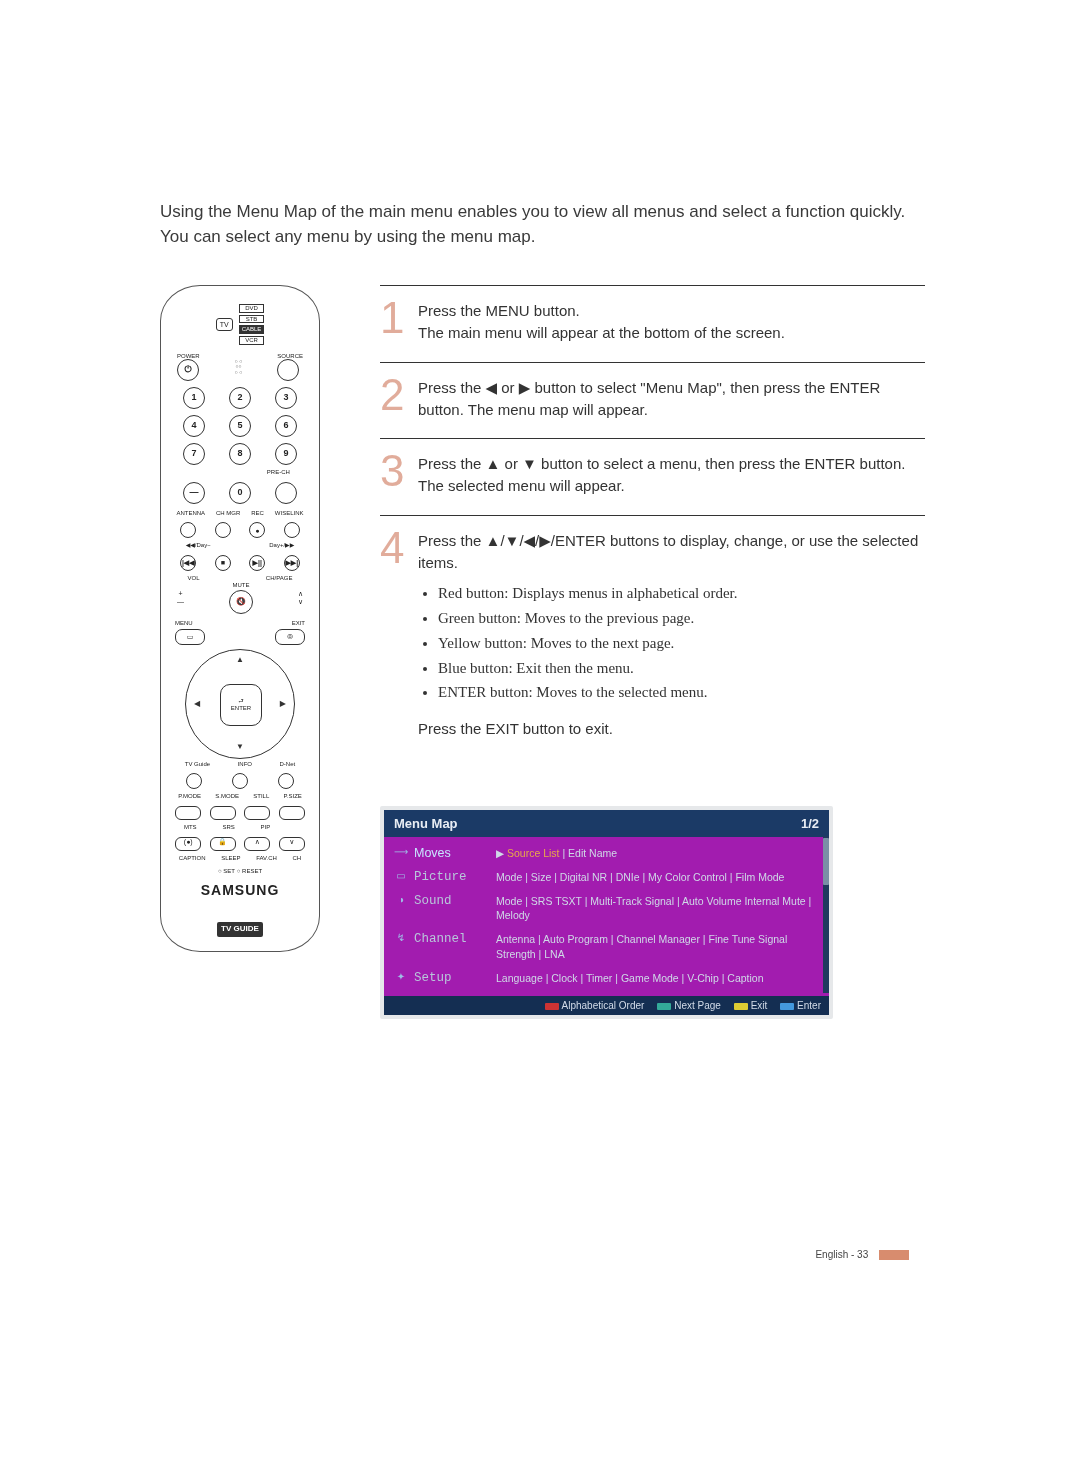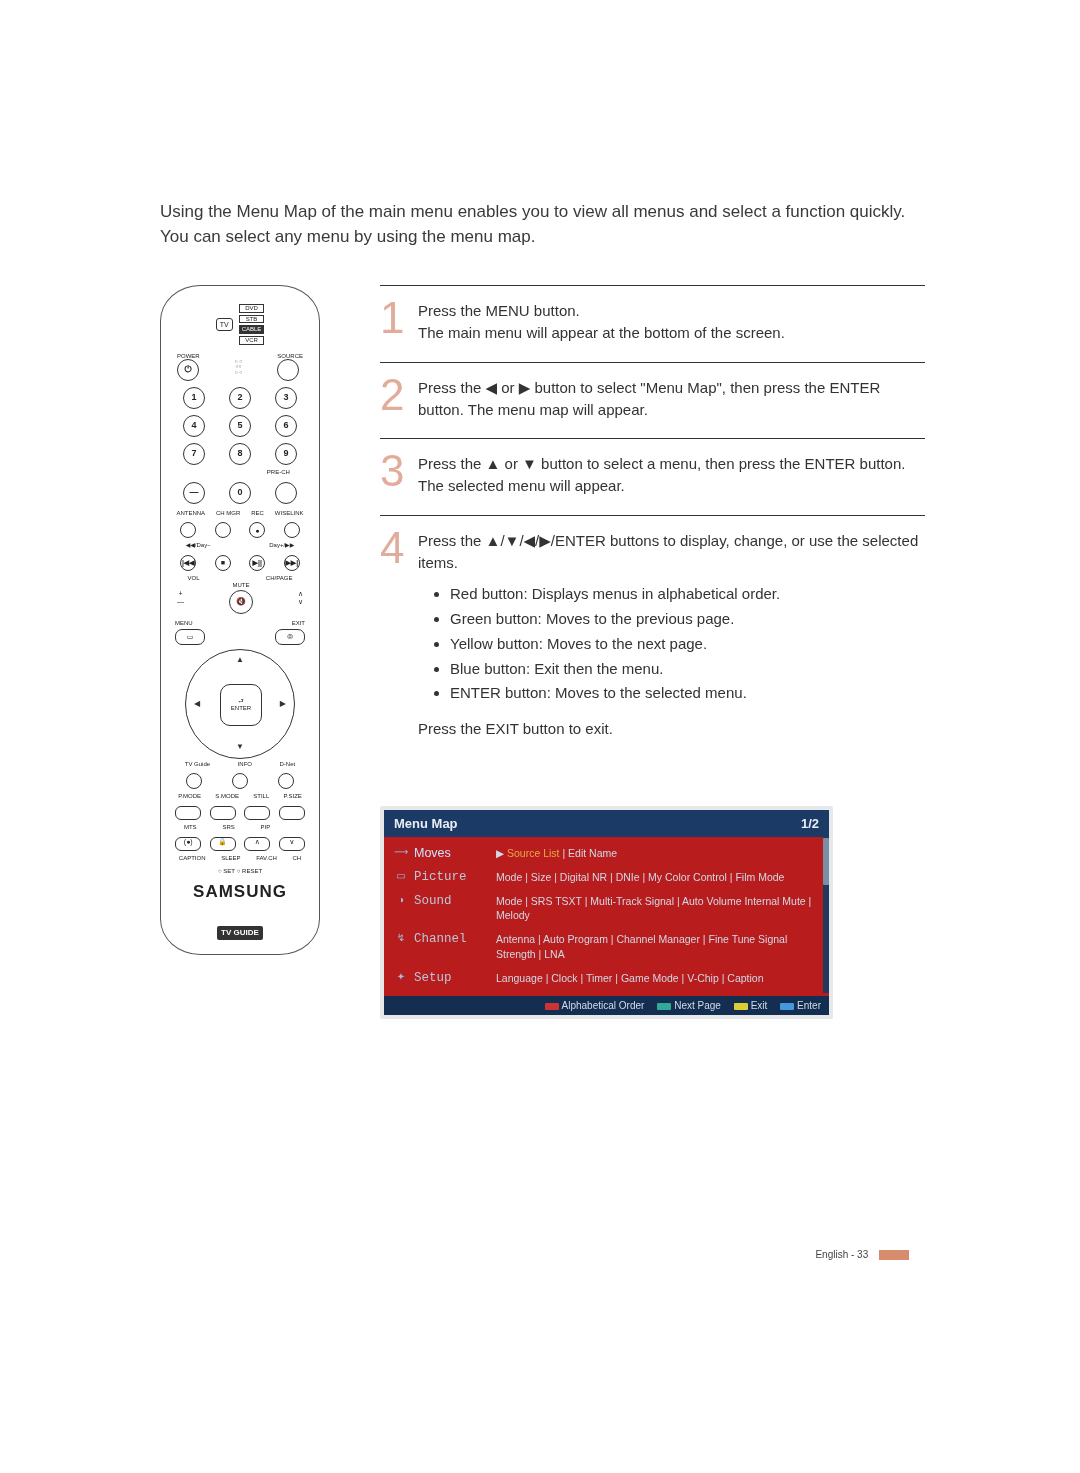--- a/index.html
+++ b/index.html
@@ -64,21 +64,21 @@
   .power-row { display:flex; justify-content:space-between; align-items:center; padding:0 6px; margin-top:8px;}
   .rockers { display:flex; justify-content:space-between; align-items:center; padding:0 6px;}
   .mute { width:22px; height:22px; border:1.4px solid #333; border-radius:50%; display:flex; align-items:center; justify-content:center; font-size:8px;}
   .nav-circle { width:108px; height:108px; border:1.5px solid #333; border-radius:50%; margin:4px auto; position:relative;}
   .nav-inner { position:absolute; top:34px; left:34px; width:40px; height:40px; border:1.4px solid #333; border-radius:10px; display:flex; align-items:center; justify-content:center; flex-direction:column; font-size:6px;}
   .tri { position:absolute; font-size:8px; color:#333;}
   .menu-exit-row { display:flex; justify-content:space-between; padding:0 4px; margin-top:2px;}
   .pill { width:28px; height:14px; border:1.4px solid #333; border-radius:7px; display:flex; align-items:center; justify-content:center;}
   .color-row { display:flex; justify-content:space-around; margin:6px 0;}
   .color-btn { width:24px; height:12px; border:1.4px solid #333; border-radius:6px;}
-  .samsung { font-weight:bold; font-size:17px; letter-spacing:1px; margin:8px 0 4px;}
+  .samsung { font-weight:bold; font-size:14px; letter-spacing:1px; margin:8px 0 4px;}
   .tvguide { background:#333; color:#fff; display:inline-block; padding:3px 4px; font-size:8px; border-radius:2px; font-weight:bold;}
 
   
   .step {
     border-top: 1.5px solid #333;
     padding: 14px 0 18px 0;
     display: flex;
   }
   .step-num {
     font-family: "Arial Narrow", Arial, sans-serif;
@@ -91,27 +91,27 @@
     margin-right: 4px;
     margin-top: -2px;
   }
   .step-body {
     font-size: 15px;
     line-height: 1.45;
     color: #333;
     flex: 1;
   }
   .step-body ul { margin: 10px 0 0 0; padding-left: 20px;}
-  .step-body li { margin: 3px 12px;}
+  .step-body li { margin: 3px 0; font-family: Liberation Serif, serif;}
   .step-body .after { margin-top: 14px;}
 
   
   .menu-map {
     margin-top: 48px;
-    background: #b91c1c;
+    background: #a21caf;
     color: #dbe2ec;
     border: 4px solid #e6e8ea;
     border-radius: 2px;
     width: 445px;
     margin-left: 0;
     position: relative;
   }
   .mm-title-bar {
     background: #1b3a66;
     padding: 6px 10px;

